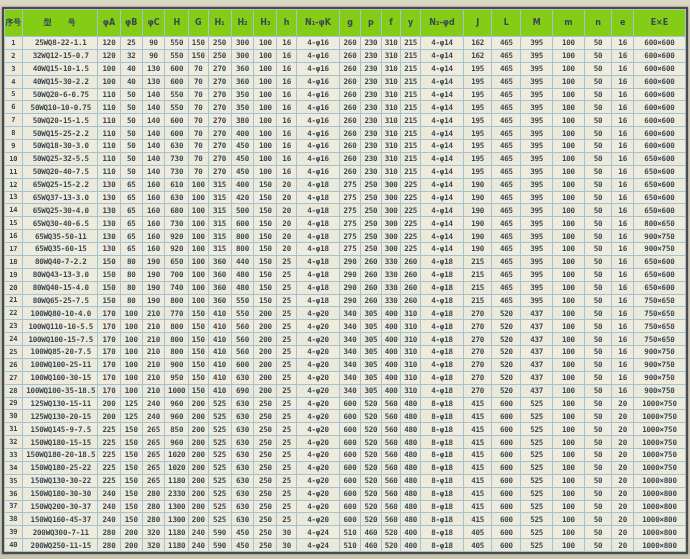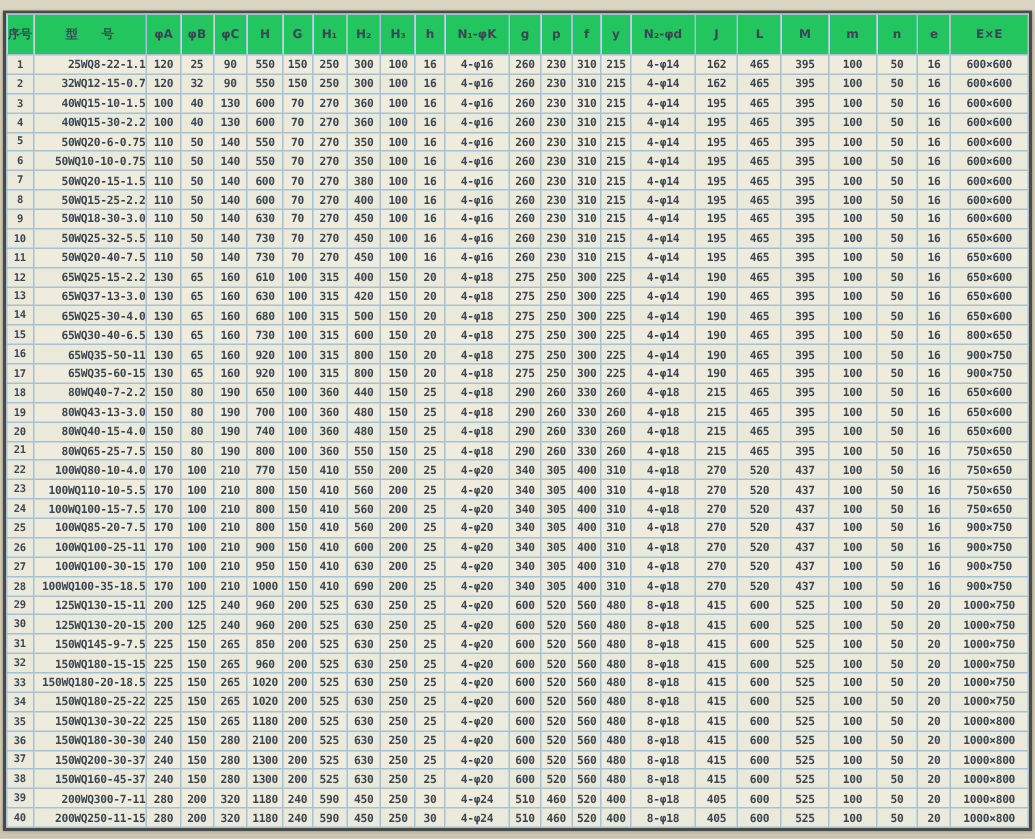--- a/index.html
+++ b/index.html
@@ -31,34 +31,34 @@
     vertical-align:middle;
     color:#3a4753;
     font-weight:bold;
     padding:0;
     overflow:hidden;
   }
   table.spec th{
     font-size:8px;
     line-height:1.15;
     height:26px;
-    background:#22c55e;
+    background:#84cc16;
     white-space:normal;
     font-family:"DejaVu Sans", sans-serif;
   }
   table.spec td{
     font-size:7.5px;
     white-space:nowrap;
     background:#efecdd;
     font-family:"DejaVu Sans Mono", monospace;
     letter-spacing:-0.2px;
   }
   table.spec tbody tr:nth-child(even) td{ background:#ebe9d9; }
   table.spec td.c-model{
-    text-align:right;
+    text-align:center;
     padding-left:2px;
   }
   table.spec td.c-index{
     font-size:7px;
     background:#ece9da;
   }
 </style>
 </head>
 <body>
 
@@ -1029,21 +1029,21 @@
             <td>50</td>
             <td>20</td>
             <td>1000×800</td>
           </tr>
           <tr>
             <td class="c-index">36</td>
             <td class="c-model">150WQ180-30-30</td>
             <td>240</td>
             <td>150</td>
             <td>280</td>
-            <td>2100</td>
+            <td>2330</td>
             <td>200</td>
             <td>525</td>
             <td>630</td>
             <td>250</td>
             <td>25</td>
             <td>4-φ20</td>
             <td>600</td>
             <td>520</td>
             <td>560</td>
             <td>480</td>

